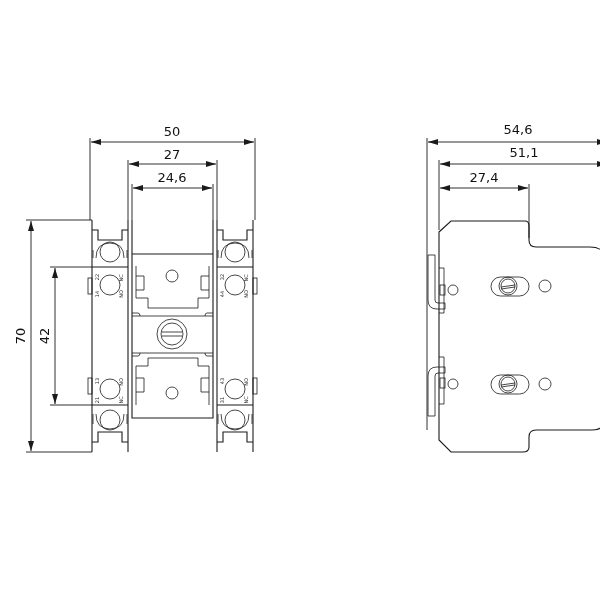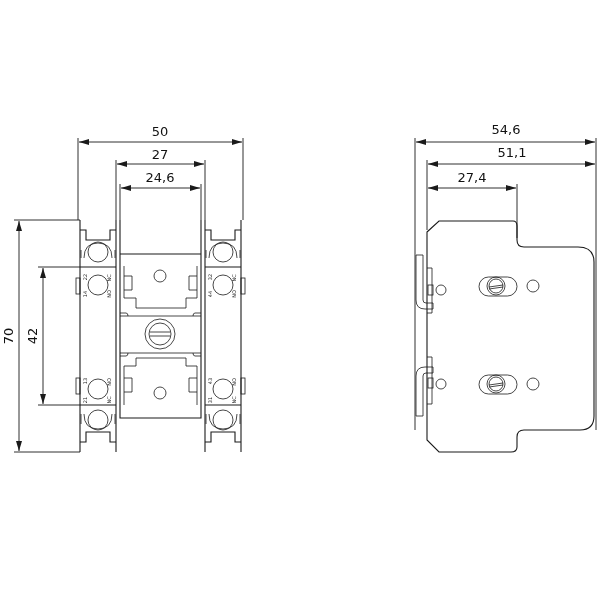--- a/index.html
+++ b/index.html
@@ -1,17 +1,17 @@
 <!DOCTYPE html>
 <html><head>
 <meta charset="utf-8">
 <style>
   html, body { margin:0; padding:0; background:#ffffff; }
   body { width:600px; height:600px; overflow:hidden; }
-  #drawing { position:absolute; left:0; top:0; width:542px; height:600px; }
+  #drawing { position:absolute; left:12px; top:0; width:542px; height:600px; }
   svg text { font-family: "DejaVu Sans", "Liberation Sans", sans-serif; fill:#111; }
   .dim-text { font-size:13px; }
   .lbl { font-size:5px; fill:#222; }
   .ln { stroke:#1a1a1a; stroke-width:1.1; fill:none; }
   .thin { stroke:#1a1a1a; stroke-width:0.8; fill:none; }
   .dimln { stroke:#1a1a1a; stroke-width:0.9; fill:none; }
   .arrow { fill:#1a1a1a; stroke:none; }
 </style>
 </head>
 <body>

